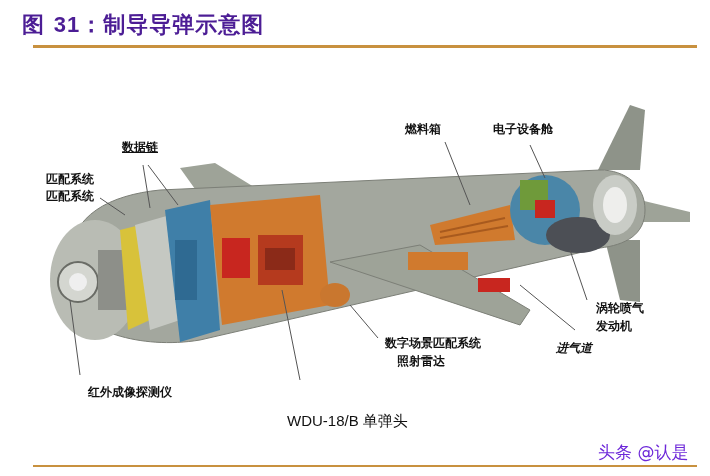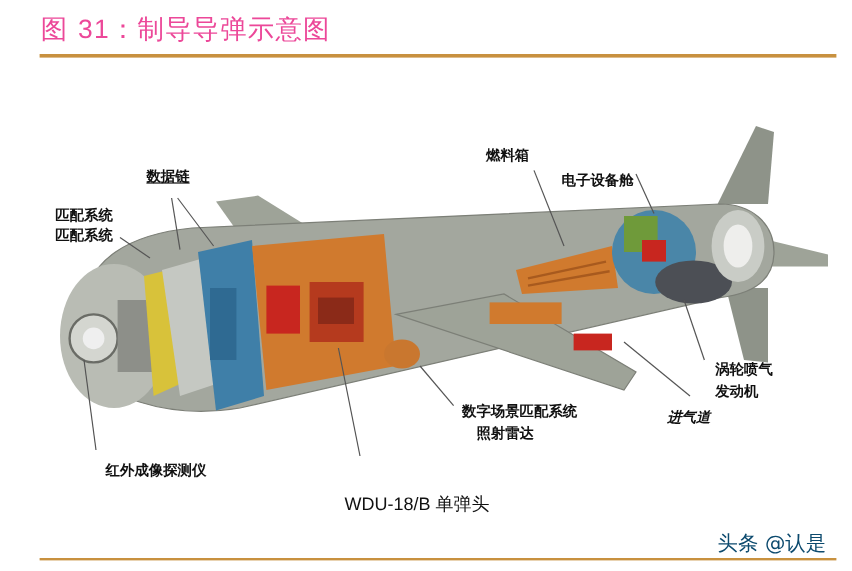--- a/index.html
+++ b/index.html
@@ -1,23 +1,23 @@
 <!DOCTYPE html>
 <html><head>
 <meta charset="utf-8">
 <style>
   html, body { margin:0; padding:0; background:#ffffff; }
   body { width:710px; height:476px; position:relative; overflow:hidden;
          font-family:"DejaVu Sans", sans-serif; }
-  .title { position:absolute; left:34px; top:10px; font-size:22px; font-weight:normal;
-           color:#ec4899; letter-spacing:1px; font-family:"DejaVu Sans", sans-serif; }
+  .title { position:absolute; left:22px; top:10px; font-size:22px; font-weight:bold;
+           color:#4c1d95; letter-spacing:1px; font-family:"DejaVu Sans", sans-serif; }
   .title .num { font-family:"Liberation Sans", sans-serif; }
   .rule-top { position:absolute; left:33px; top:45px; width:664px; height:3px; background:#c8913f; }
   .rule-bot { position:absolute; left:33px; top:465px; width:664px; height:2px; background:#c8913f; }
-  .watermark { position:absolute; left:598px; top:441px; font-size:17px; color:#0c4a6e;
+  .watermark { position:absolute; left:598px; top:441px; font-size:17px; color:#6d28d9;
                font-family:"DejaVu Sans", sans-serif; }
   .lbl { position:absolute; font-size:12px; font-weight:bold; color:#111; line-height:17px;
          font-family:"DejaVu Serif", serif; white-space:nowrap; }
   .lbl-latin { font-family:"Liberation Sans", sans-serif; font-weight:normal; font-size:15px;margin-top:28px; }
   svg.art { position:absolute; left:0; top:0; }
 </style>
 </head>
 <body>
 
 <div class="title">
@@ -87,21 +87,21 @@
     <line x1="350" y1="305" x2="378" y2="338"></line>
     <line x1="282" y1="290" x2="300" y2="380"></line>
     <line x1="70" y1="300" x2="80" y2="375"></line>
   </g>
 </svg>
 
 <div class="lbl" style="left:122px;top:139px;text-decoration:underline;">数据链</div>
 <div class="lbl" style="left:46px;top:171px;">匹配系统</div>
 <div class="lbl" style="left:46px;top:188px;">匹配系统</div>
 <div class="lbl" style="left:405px;top:121px;">燃料箱</div>
-<div class="lbl" style="left:468px;top:121px;margin-top:21px;">电子设备舱</div>
+<div class="lbl" style="left:493px;top:121px;">电子设备舱</div>
 <div class="lbl" style="left:596px;top:300px;">涡轮喷气</div>
 <div class="lbl" style="left:596px;top:318px;">发动机</div>
 <div class="lbl" style="left:556px;top:340px;font-style:italic;">进气道</div>
 <div class="lbl" style="left:385px;top:335px;">数字场景匹配系统</div>
 <div class="lbl" style="left:385px;top:353px;margin-left:12px;">照射雷达</div>
 <div class="lbl lbl-latin" style="left:287px;top:384px;">WDU-18/B 单弹头</div>
 <div class="lbl" style="left:88px;top:384px;">红外成像探测仪</div>
 
 <div class="watermark">头条 @认是</div>
 <div class="rule-bot"></div>

